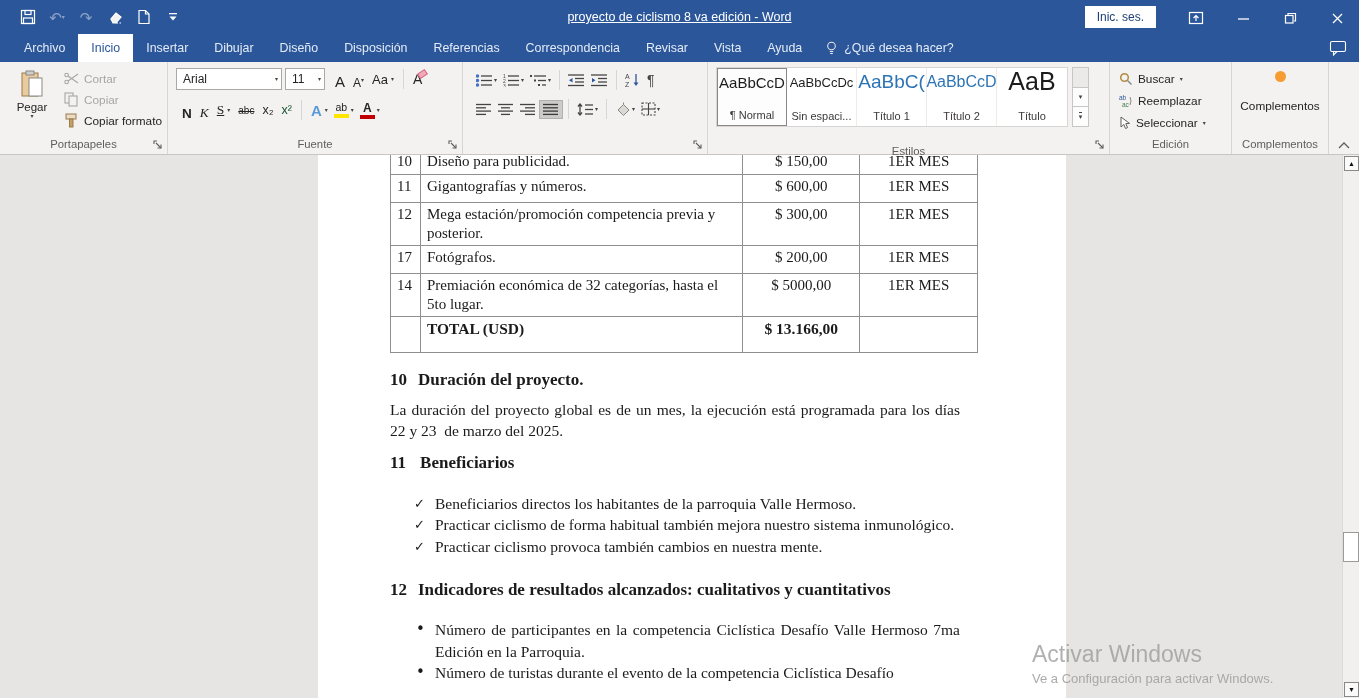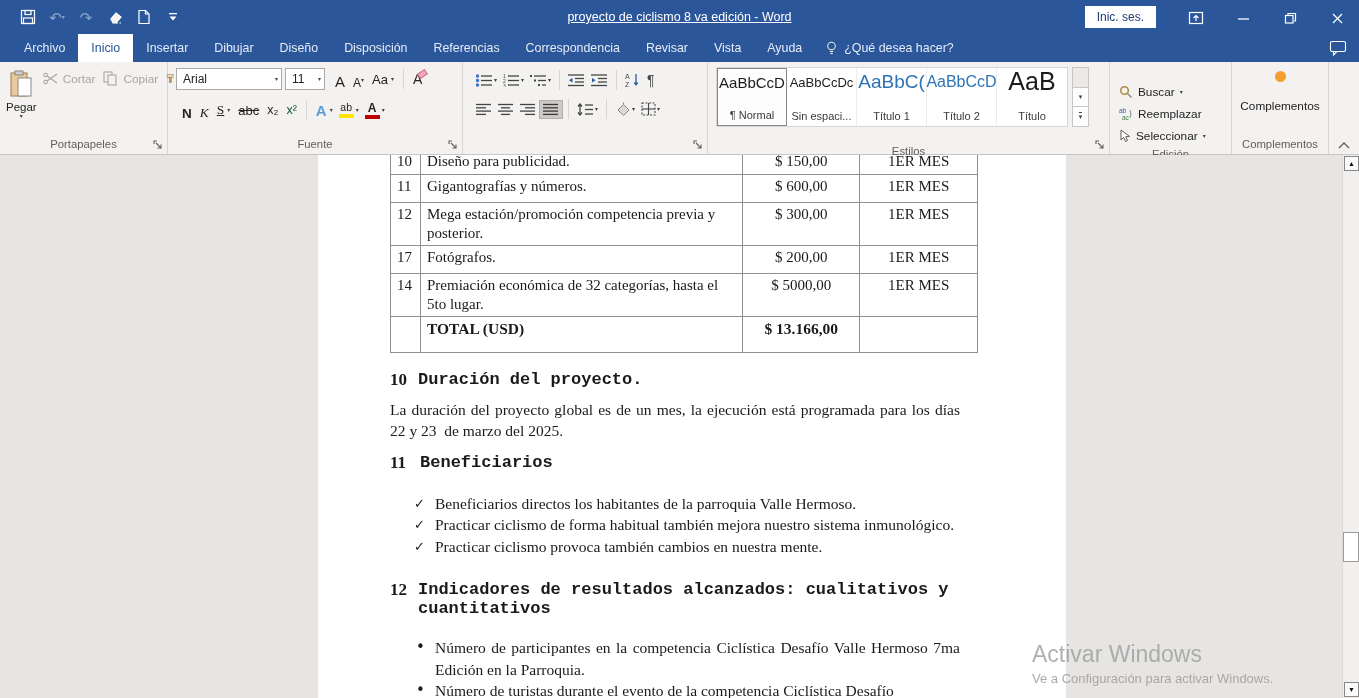--- a/index.html
+++ b/index.html
@@ -34,21 +34,21 @@
   .gfoot { height:18px; font-size:11.3px; color:#605e5c; text-align:center; line-height:16px; }
   .launcher { position:absolute; right:4px; bottom:4px; }
   .g-clip { width:168px; } .g-font { width:295px; } .g-par { width:245px; }
   .g-styles { width:402px;gap:16px; } .g-edit { width:122px; } .g-add { width:97px; }
   .g-fill { flex:1; border-right:none; }
 
   .clipbody { display:flex; }
   .pastebtn { width:52px; margin-left:6px; display:flex; flex-direction:column; align-items:center; padding-top:3px; }
   .pastebtn .plabel { font-size:11.5px; color:#252423; margin-top:3px; }
   .mini { font-size:6px; color:#444; line-height:1; }
-  .clipcol { display:flex; flex-direction:row; margin-left:2px; margin-top:1px; }
+  .clipcol { display:flex; flex-direction:column; margin-left:2px; margin-top:1px; }
   .clipitem { display:flex; align-items:center; gap:5px; height:21px; font-size:11.8px; color:#252423; padding:0 4px; }
   .clipitem.disabled { color:#a8a6a4; }
 
   .fontrow1 { display:flex; align-items:center; margin-left:8px; height:24px; }
   .combo { display:flex; align-items:center; background:#fff; border:1px solid #aaa9a8; height:22px; font-size:12px; color:#252423; padding:0 3px 0 6px; }
   .combo .cval { flex:1; }
   .combo .mini { margin-left:4px; }
   .combo-name { width:106px; }
   .combo-size { width:40px; margin-left:3px; }
   .fbtn { display:flex; align-items:flex-end; justify-content:center; padding:0 4px; height:22px; color:#252423; }
@@ -70,21 +70,21 @@
   .sprev { height:36px; display:flex; align-items:center; color:#1c1c1c; }
   .slabel { font-size:11px; color:#3b3a39; margin-top:14px; }
   .sp-normal { font-size:15px; } .sp-nospace { font-size:13px; }
   .sp-h1 { font-size:19px; color:#2e74b5; } .sp-h2 { font-size:16px; color:#2e74b5; }
   .sp-title { font-size:25px; }
   .stylestrip { width:17px; margin-left:4px; display:flex; flex-direction:column; }
   .stripbtn { flex:1; border:1px solid #c8c6c4; border-top-width:0; background:#fdfdfd; display:flex; align-items:center; justify-content:center; font-size:7px; color:#444; }
   .stripbtn:first-child { border-top-width:1px; background:#eceae8; color:#8a8886; }
   .morebtn span { border-top:1.5px solid #444; padding-top:0px; }
 
-  .editbody { display:flex; flex-direction:column; gap:2px; padding-left:9px; padding-top:20px; }
+  .editbody { display:flex; flex-direction:column; gap:2px; padding-left:9px; padding-top:7px; }
   .editrow { display:flex; align-items:center; gap:5px; height:20px; font-size:11.8px; color:#252423; }
 
   .addbody { display:flex; flex-direction:column; align-items:center; padding-top:9px; }
   .adddot { width:11px; height:11px; border-radius:50%; background:#f59d31; }
   .addlabel { margin-top:17px; font-size:11.8px; color:#252423; }
   .collapse { position:absolute; right:8px; bottom:4px; }
 
   
   .docarea { position:relative; height:543px; background:#e6e5e3; overflow:hidden; }
   .page { position:absolute; left:318px; top:0; width:748px; height:543px; background:#fff; }
@@ -93,21 +93,21 @@
   table.doctab { border-collapse:collapse; margin-top:-5px; width:588px; font-size:15px; }
   .doctab td { border:1px solid #8f8f8f; vertical-align:top; padding:2px 6px; line-height:19px; }
   .doctab tr:first-child td { border-top:none; }
   .td-num { width:30px; }
   .td-desc { width:323px; }
   .td-price { width:117px; text-align:center; }
   .td-when { width:118px; text-align:center; }
   .rowtotal td { font-weight:bold; font-size:15.5px; }
 
   .dhead { margin-top:17px; font-size:17px; font-weight:bold; display:flex; }
-  .dhead .ht { margin-left:11px;font-family:Liberation Mono, monospace; }
+  .dhead .ht { margin-left:11px; }
   .dpara { margin-top:9px; width:570px; font-size:15.5px; line-height:21.5px; text-align:justify; }
   .dlist { margin-top:20px; list-style:none; width:570px; }
   .dlist li { position:relative; padding-left:45px; font-size:15.5px; line-height:21.5px; text-align:justify; }
   .dlist li .mark { position:absolute; left:24px; top:0; font-family:"DejaVu Sans",sans-serif; font-size:13px; }
   .dlist.bullets li .mark { font-size:15px; left:26px; }
   .mt23 { margin-top:23px; } .mt19 { margin-top:19px; }
 
   .watermark { position:absolute; left:1032px; top:486px; pointer-events:none; }
   .wm1 { font-size:23px; color:#9d9d9d; opacity:.8; }
   .wm2 { font-size:13px; color:#a3a1a0; opacity:.9; margin-top:3px; }
@@ -300,21 +300,21 @@
               <span class="tglyph" style="font-weight:bold;">N</span>
             </span>
           <span class="fbtn">
               <span class="tglyph" style="font-style:italic;font-family:'Liberation Serif',serif;">K</span>
             </span>
           <span class="fbtn" style="align-items:center;">
             <span class="tglyph" style="text-decoration:underline;font-family:'Liberation Serif',serif;">S</span>
             <span class="mini" style="margin-left:3px;">▾</span>
           </span>
           <span class="fbtn" style="align-items:center;">
-              <span style="font-size:13px;text-decoration:line-through;color:#252423;text-align:center;">abc</span>
+              <span style="font-size:10px;text-decoration:line-through;color:#252423;text-align:center;">abc</span>
             </span>
           <span class="fbtn" style="align-items:center;">
               <span style="font-size:12.5px;color:#252423;">x₂</span>
             </span>
           <span class="fbtn" style="align-items:center;">
               <span style="font-size:12.5px;color:#14532d;">x²</span>
             </span>
           <span class="vsep"></span>
           <span class="fbtn" style="align-items:center;">
             <span style="font-size:15px;color:#5b9bd5;font-weight:bold;">A</span>

